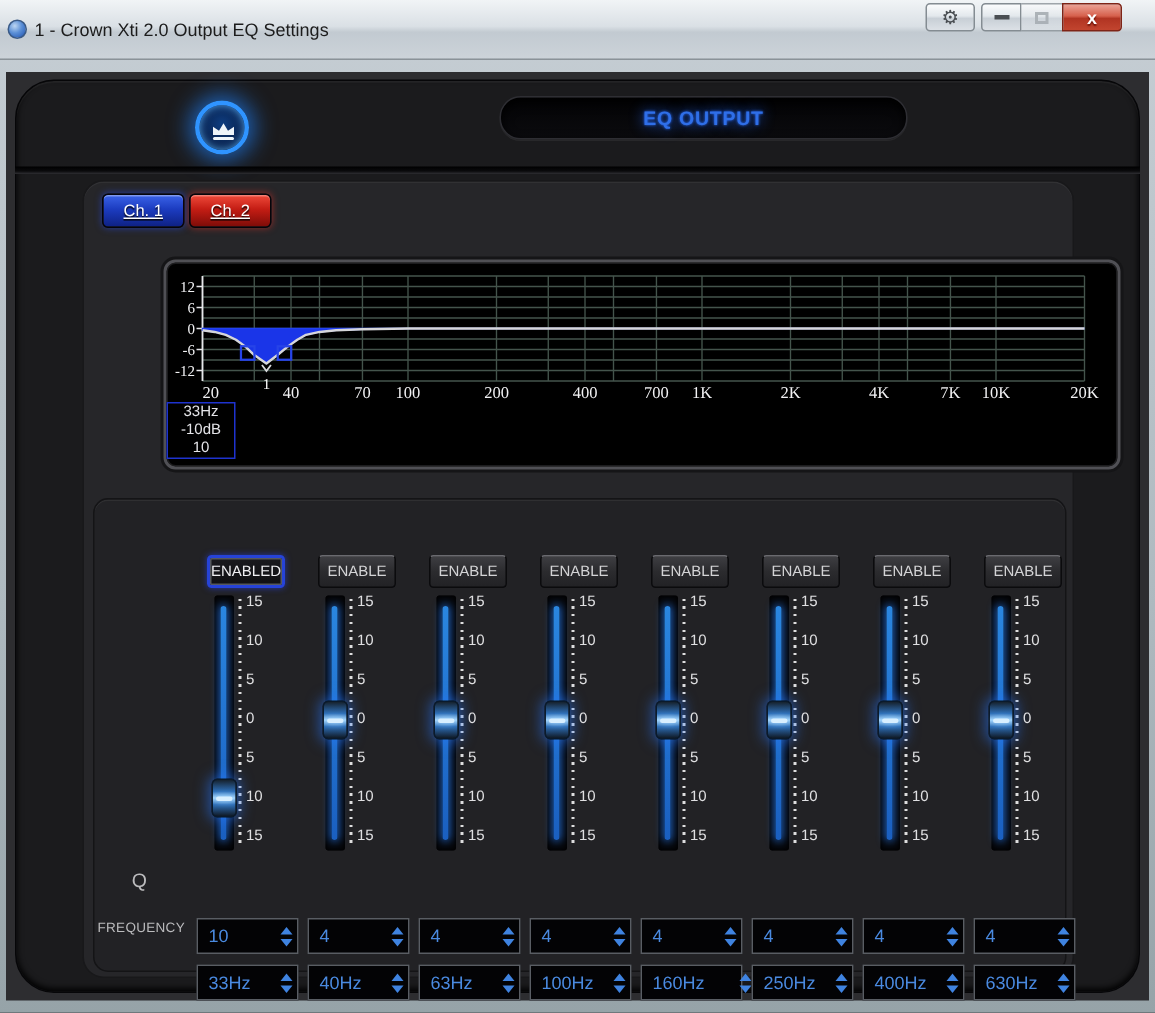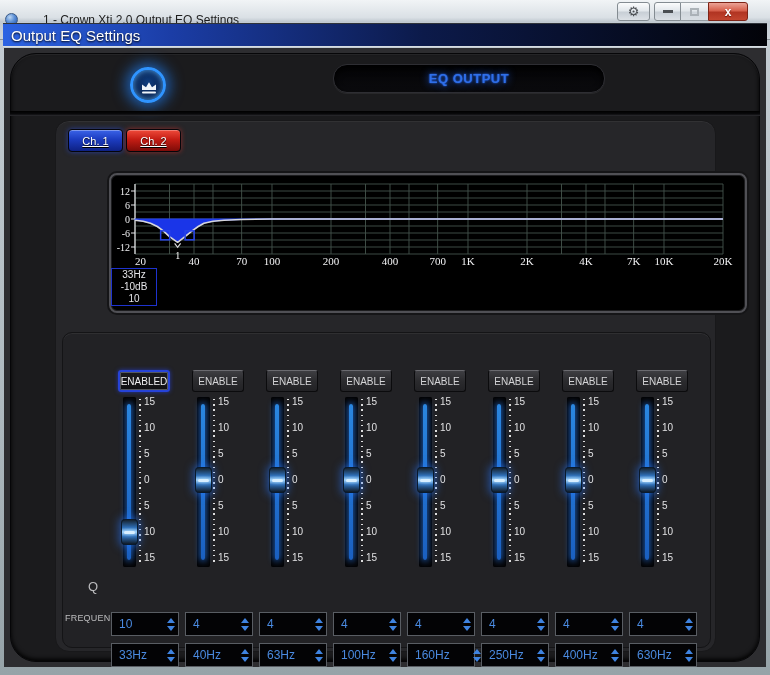--- a/index.html
+++ b/index.html
@@ -3,21 +3,21 @@
 <meta charset="utf-8">
 <style>
   * { margin:0; padding:0; box-sizing:border-box; }
   body { font-family:"Liberation Sans", sans-serif; background:#6b7478; }
   .screen { position:relative; width:770px; height:675px; overflow:hidden;
             background:linear-gradient(180deg,#c6ced4 0%,#aeb9bf 60%,#96a3a8 100%); }
 
   
   .titlebar { position:absolute; left:0; top:0; width:770px; height:40px;
     background:linear-gradient(180deg,#f1f4f6 0%,#dae0e5 45%,#c2cad1 55%,#ccd3d9 100%);
-    border-bottom:1px solid #8a9298; display:flex; align-items:center;gap:20px; }
+    border-bottom:1px solid #8a9298; display:flex; align-items:center; }
   .win-icon { width:13px; height:13px; border-radius:50%; margin:0 5px 0 5px;
     background:radial-gradient(circle at 35% 30%, #bcd6f2 0%, #5b8fd6 45%, #1c4fae 100%);
     border:1px solid #3a5a86; }
   .win-title { font-size:12px; color:#1c1c1c; }
   .win-buttons { position:absolute; right:22px; top:2px; display:flex; height:19px; }
   .wbtn { height:19px; border:1px solid #848c92; border-radius:3px;
     background:linear-gradient(180deg,#fbfcfd 0%,#e3e8ec 45%,#c8cfd6 55%,#dce1e6 100%);
     display:flex; align-items:center; justify-content:center; font-size:11px; color:#4a4e52; }
   .wbtn.gears { width:33px; margin-right:4px; font-size:13px; }
   .wbtn.minb  { width:27px; border-radius:3px 0 0 3px; }
@@ -87,21 +87,21 @@
     display:flex; flex-direction:column; align-items:center; justify-content:center; }
   .graph-tooltip div { color:#e4e4e8; font-size:10px; line-height:12px; }
 
   
   .filters-panel { position:absolute; left:58px; top:284px; width:649px; height:316px;
     background:#222225; border-radius:10px; border:1px solid #141416;
     box-shadow:inset 0 1px 0 rgba(255,255,255,.06); }
   .filters-title { position:absolute; left:0; top:7px; width:100%; text-align:center;
     color:#a8a8aa; font-size:11px; letter-spacing:.5px; }
 
-  .band-col { position:absolute; top:37px; width:68px; height:262px; }
+  .band-col { position:absolute; top:37px; width:68px; height:262px;margin-left:20px; }
   .enable-btn { position:absolute; left:7px; top:0; width:52px; height:22px; border-radius:3px;
     background:linear-gradient(180deg,#3e3e42 0%,#2b2b2e 50%,#222225 100%);
     border:1px solid #0b0b0d; border-top-color:#6a6a6f;
     color:#d4d4d6; font-size:10px; display:flex; align-items:center; justify-content:center; }
   .enable-btn.active { background:linear-gradient(180deg,#1a1a1e,#101013);
     border:2px solid #2643d8; box-shadow:0 0 4px rgba(40,70,255,.6), inset 0 0 0 1px #55585e;
     color:#efeff2; }
   .slider-track { position:absolute; left:12px; top:27px; width:13px; height:170px;
     background:#060608; border-radius:2px; box-shadow:inset 0 0 3px #000; }
   .slider-track::before { content:""; position:absolute; left:4px; top:7px; bottom:7px; width:4px;
@@ -146,23 +146,20 @@
         </div>
       <div class="wbtn maxb">
           <span class="sq"></span>
         </div>
       <div class="wbtn closeb">
           <span>x</span>
         </div>
     </div>
   </div>
 
-  <div class="bluebar">
-    <span>Output EQ Settings</span>
-  </div>
 
   <div class="app">
     <div class="bezel"></div>
 
     <div class="crown-btn">
       <svg width="22" height="20" viewBox="0 0 22 20">
         <path d="M4 13 L4 7.5 L8 10.2 L11 5.2 L14 10.2 L18 7.5 L18 13 Z" fill="#eef4fa"></path>
         <rect x="4" y="14.4" width="14" height="2" rx="1" fill="#eef4fa"></rect>
       </svg>
     </div>

